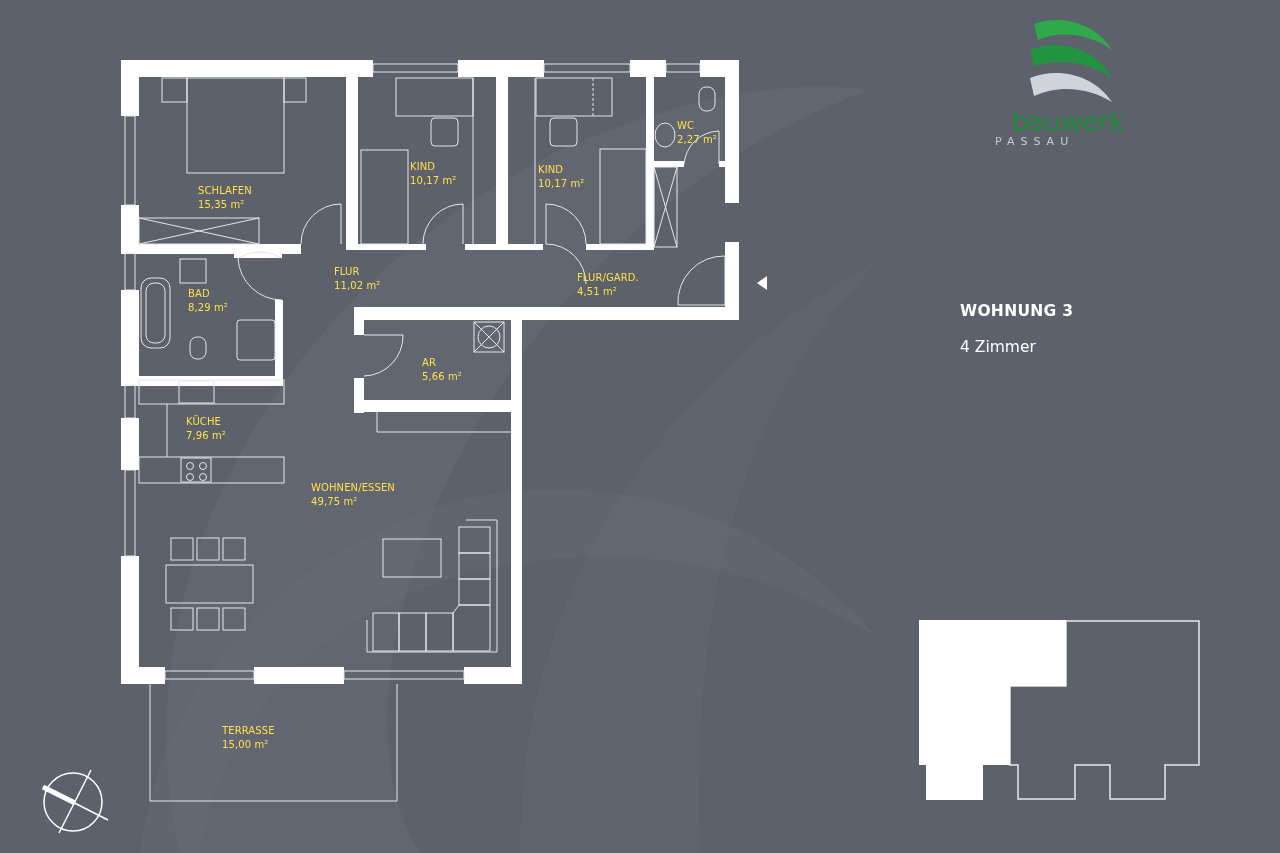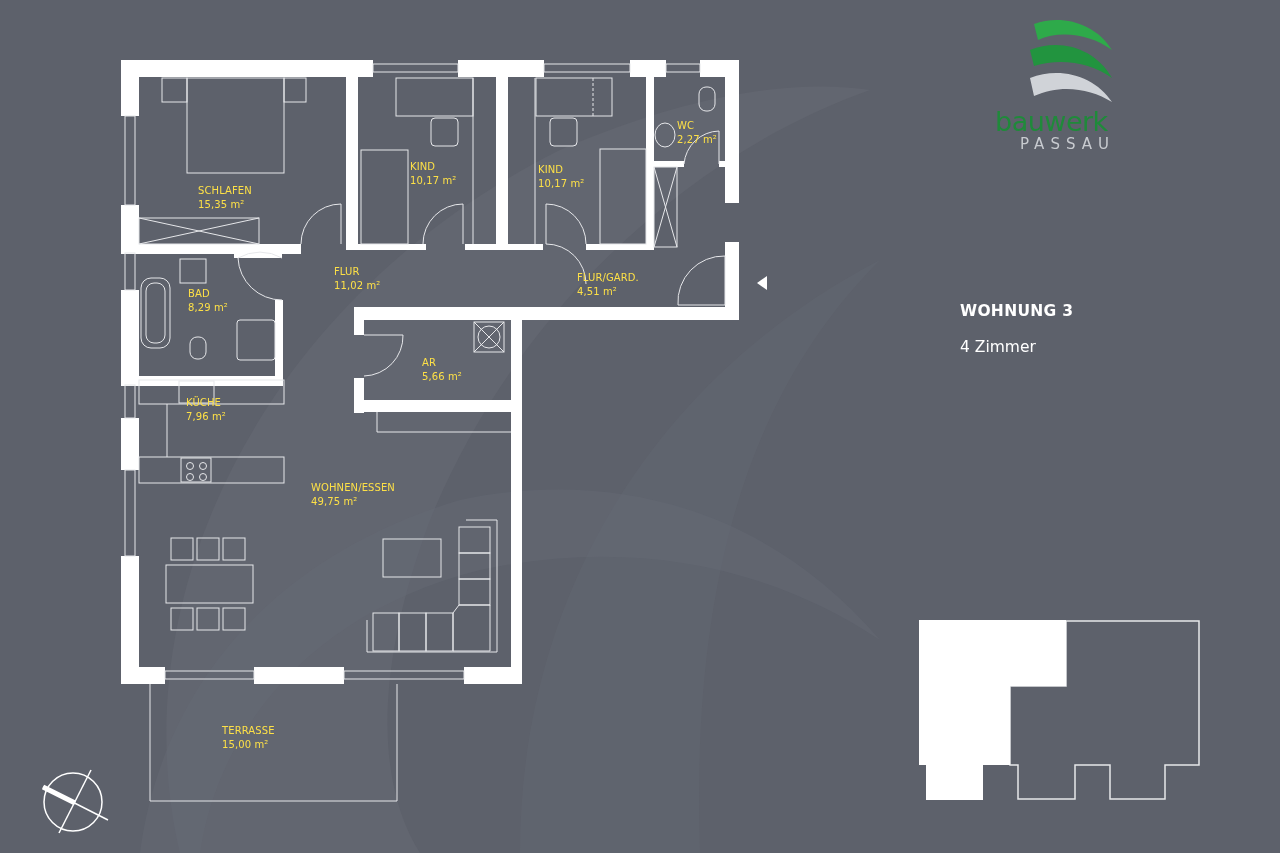--- a/index.html
+++ b/index.html
@@ -3,22 +3,22 @@
 <meta charset="utf-8">
 <style>
   html,body{margin:0;padding:0;}
   body{width:1280px;height:853px;overflow:hidden;background:#5d616b;font-family:"DejaVu Sans","Liberation Sans",sans-serif;position:relative;}
   #canvas{position:absolute;left:0;top:0;width:1280px;height:853px;}
   .swoosh{position:absolute;left:0;top:0;}
   .room-label{position:absolute;color:#fde047;font-size:10px;line-height:14px;white-space:nowrap;letter-spacing:0.1px;}
   .info{position:absolute;left:960px;top:302px;width:210px;color:#ffffff;}
   .info .title{font-weight:bold;font-size:15.5px;letter-spacing:0.3px;margin-bottom:16px;}
   .info .line{font-size:15.5px;line-height:22px;}
-  .logo-text{position:absolute;left:995px;top:108px;width:145px;color:#1f8a3a;font-size:27px;letter-spacing:-0.5px;font-family:"DejaVu Sans",sans-serif;font-weight:normal;line-height:28px;}
-  .logo-sub{position:absolute;left:995px;top:135px;width:145px;text-align:center;color:#c8cbd0;font-size:15px;letter-spacing:6px;font-family:"DejaVu Sans",sans-serif;}
+  .logo-text{position:absolute;left:995px;top:108px;width:145px;text-align:center;color:#1f8a3a;font-size:27px;letter-spacing:-0.5px;font-family:"DejaVu Sans",sans-serif;font-weight:normal;line-height:28px;}
+  .logo-sub{position:absolute;left:995px;top:135px;width:145px;color:#c8cbd0;font-size:11px;letter-spacing:6px;font-family:"DejaVu Sans",sans-serif;}
 </style>
 </head>
 <body>
 
 <div id="canvas">
 
   <svg class="swoosh" width="1280" height="853">
     <path d="M180 853 C120 600 260 300 560 150 C700 90 800 80 870 90 C700 150 520 300 430 520 C370 680 380 790 420 853 Z" fill="#656973" opacity="0.6"></path>
     <path d="M520 853 C520 600 650 380 880 260 C760 380 690 560 700 853 Z" fill="#656973" opacity="0.4"></path>
     <path d="M140 853 C160 700 260 560 460 500 C600 470 760 500 880 640 C760 560 620 540 480 570 C320 610 220 720 200 853 Z" fill="#676b75" opacity="0.45"></path>
@@ -212,21 +212,21 @@
       <div>11,02 m²</div>
     </div>
   <div class="room-label" style="left:577px;top:271px">
       <div>FLUR/GARD.</div>
       <div>4,51 m²</div>
     </div>
   <div class="room-label" style="left:422px;top:356px">
       <div>AR</div>
       <div>5,66 m²</div>
     </div>
-  <div class="room-label" style="left:186px;top:396px">
+  <div class="room-label" style="left:186px;top:415px">
       <div>KÜCHE</div>
       <div>7,96 m²</div>
     </div>
   <div class="room-label" style="left:311px;top:481px">
       <div>WOHNEN/ESSEN</div>
       <div>49,75 m²</div>
     </div>
   <div class="room-label" style="left:222px;top:724px">
       <div>TERRASSE</div>
       <div>15,00 m²</div>

